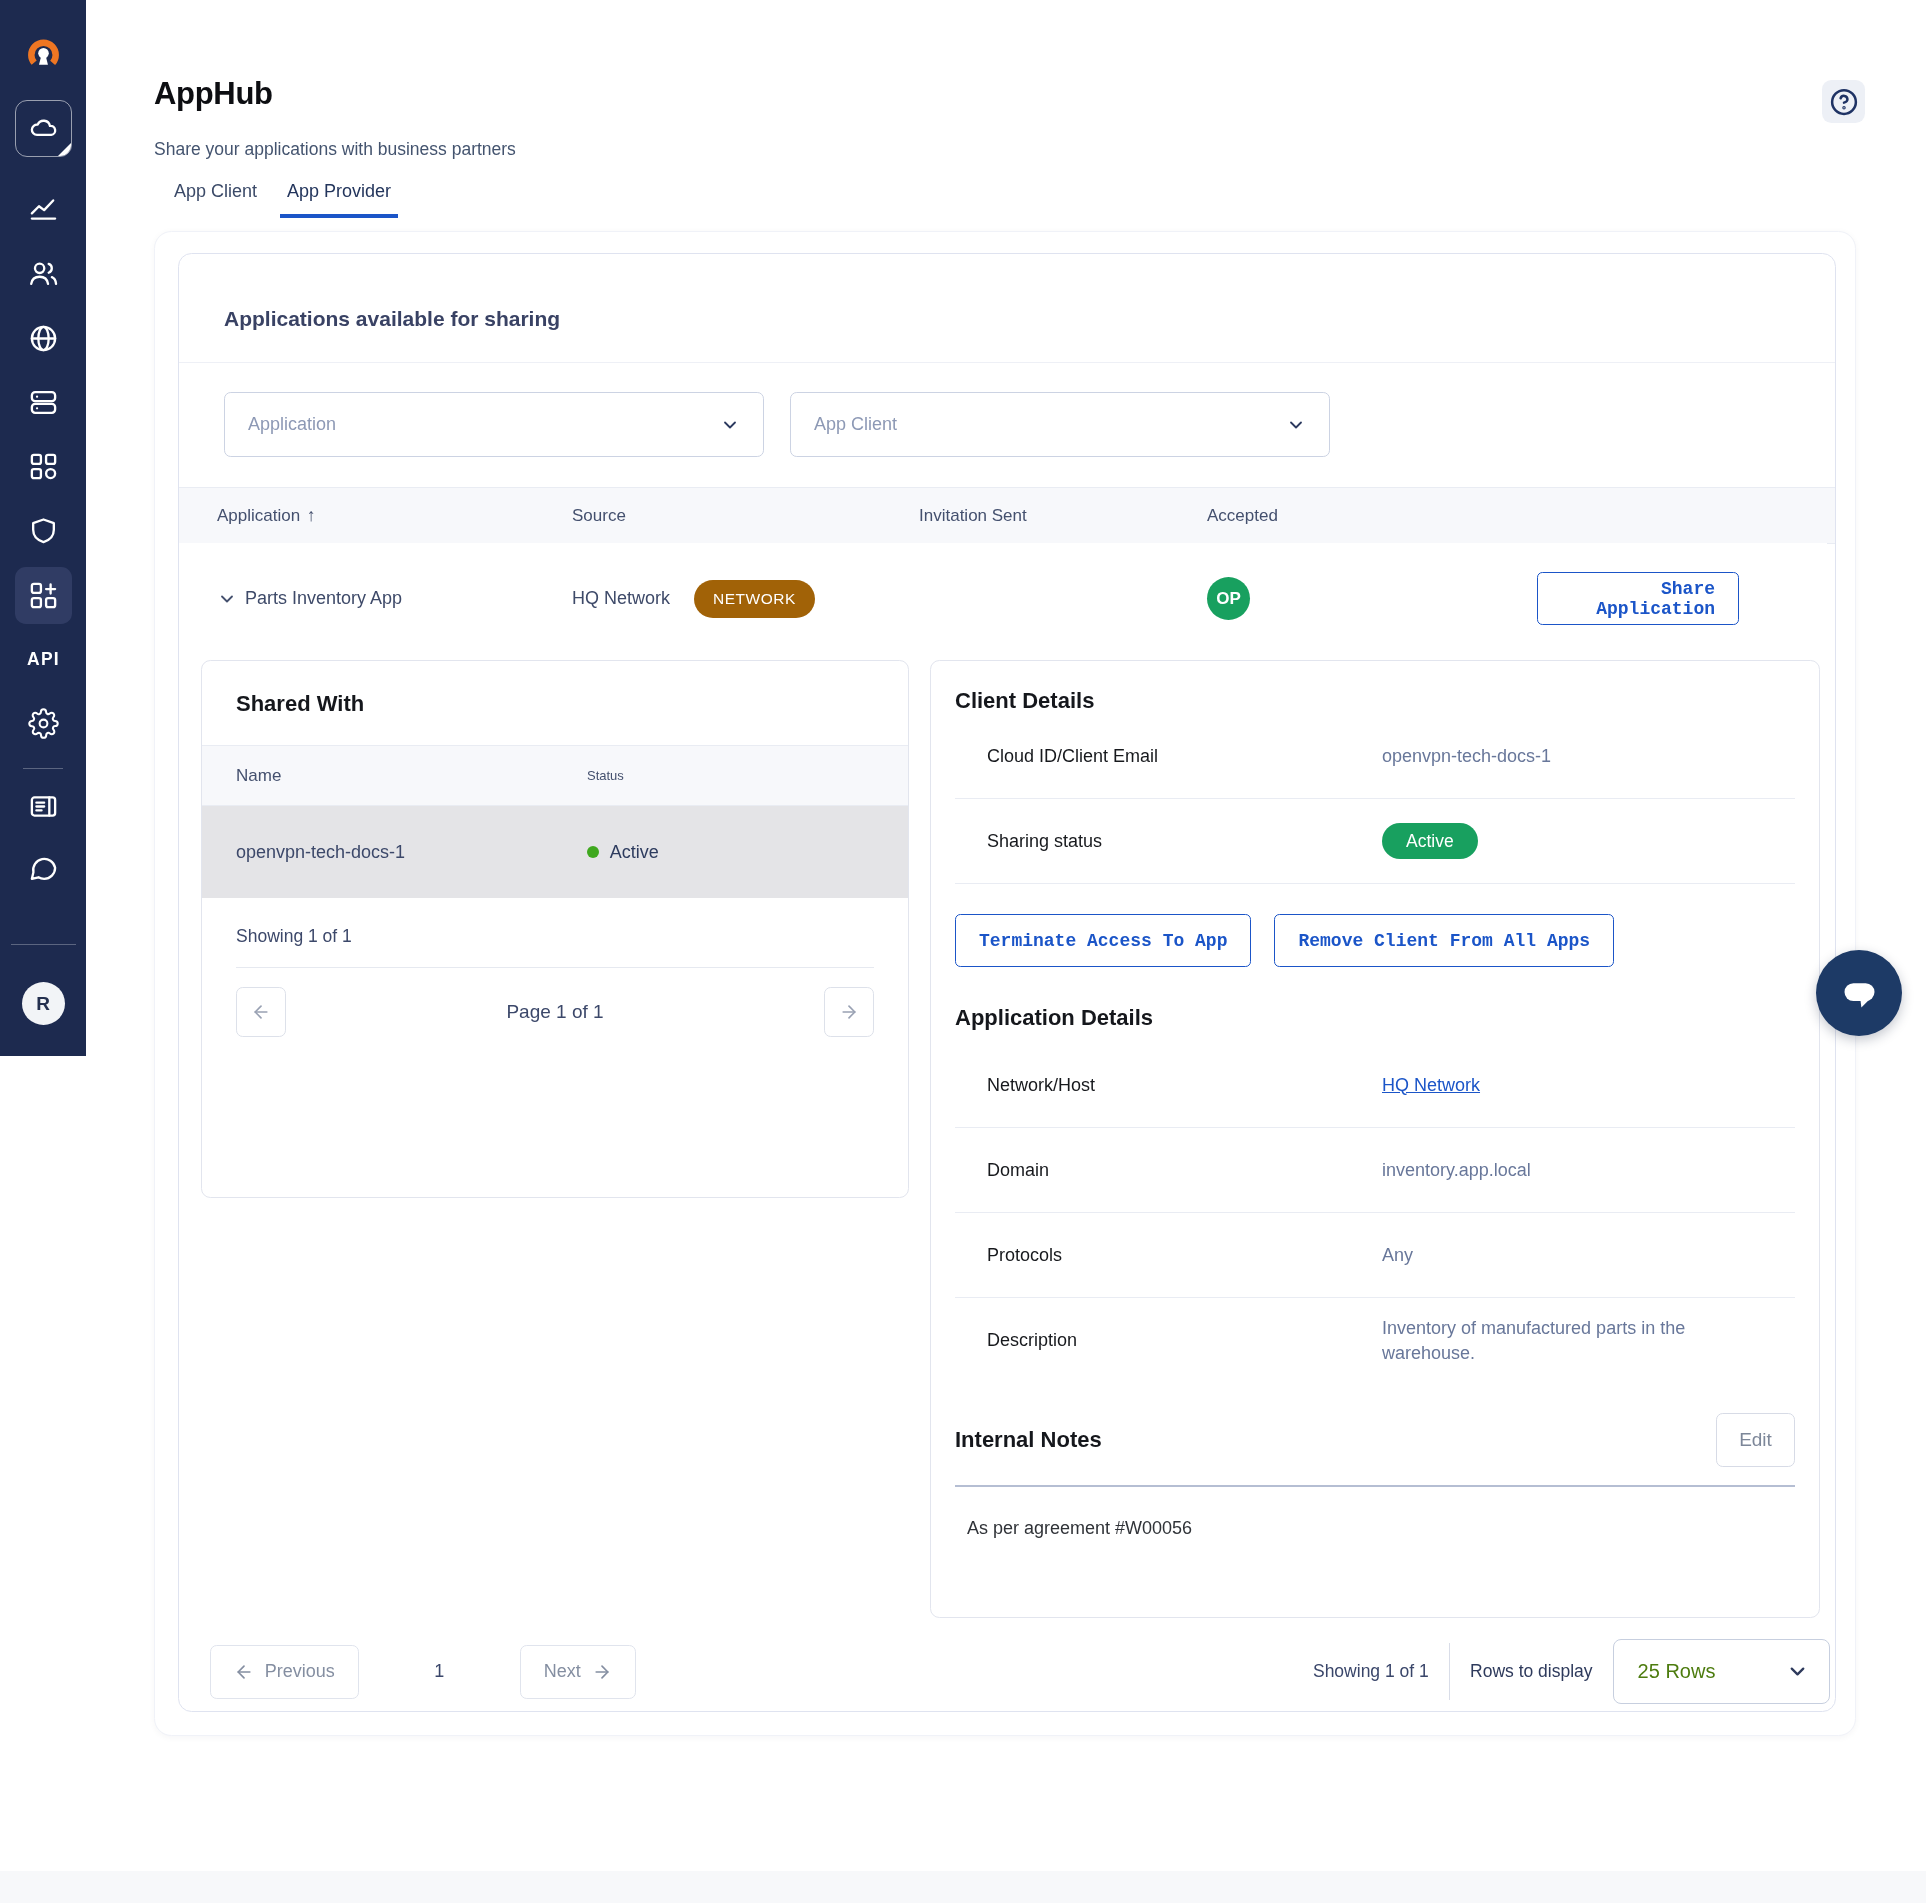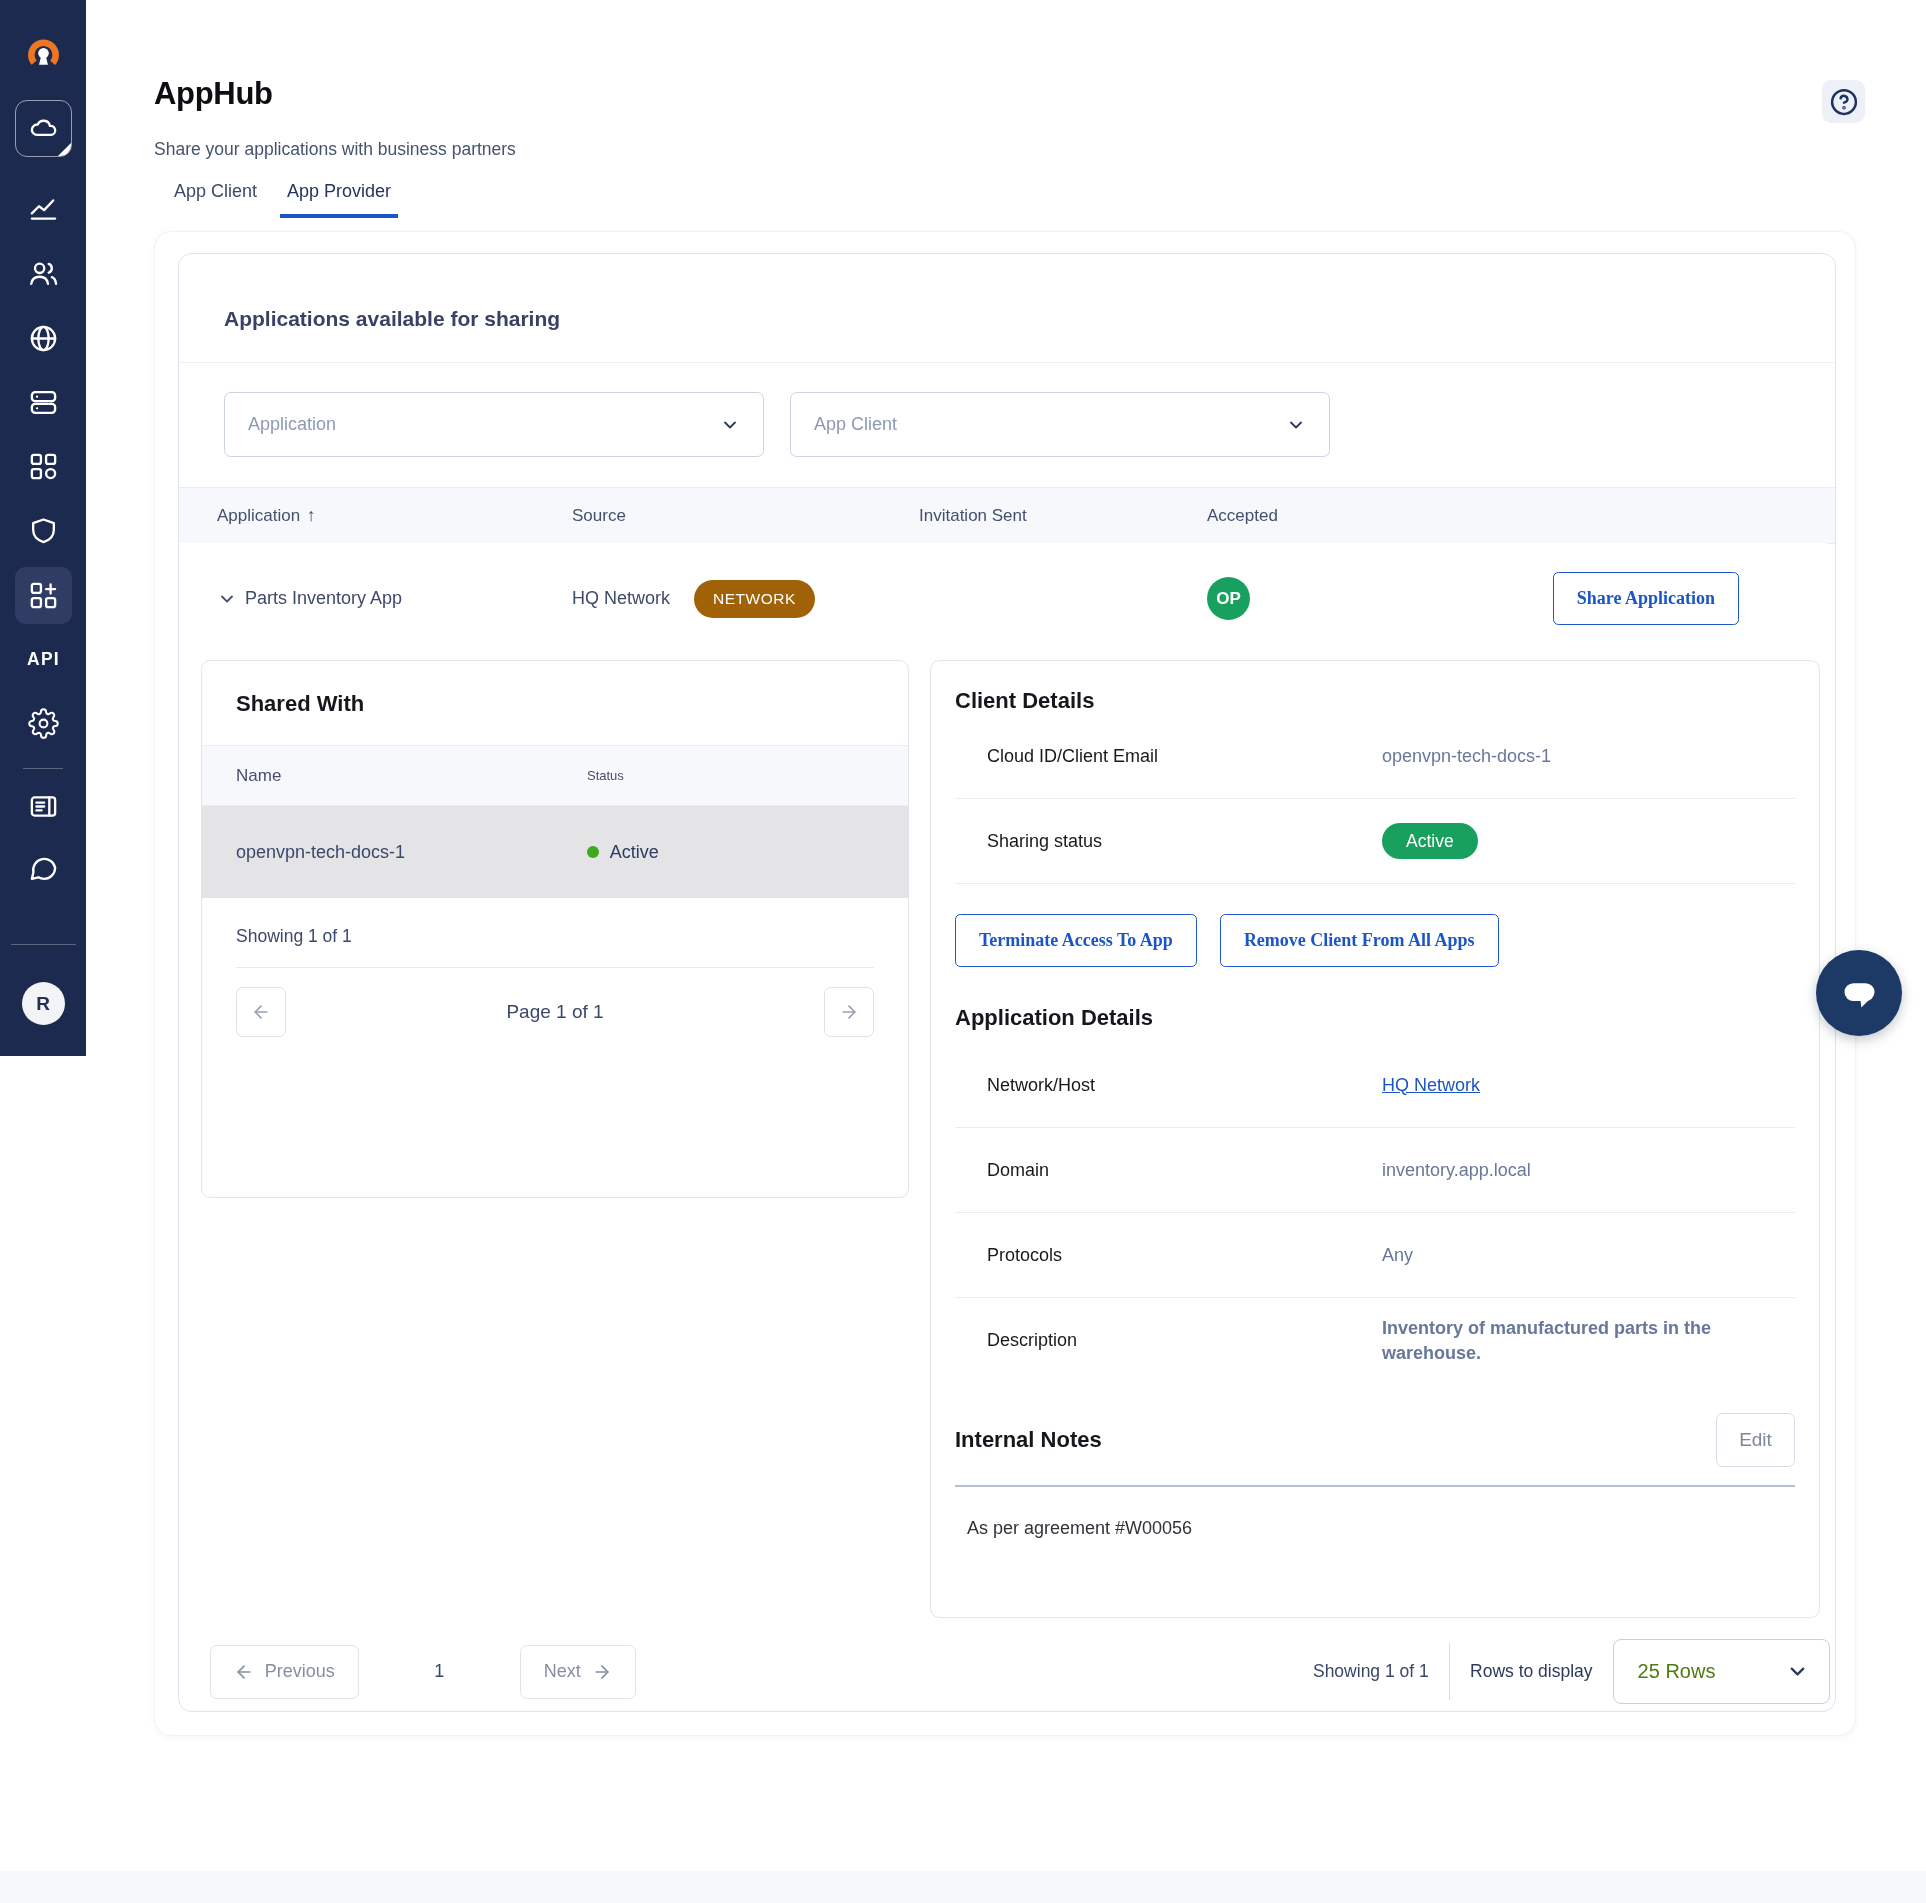--- a/index.html
+++ b/index.html
@@ -87,21 +87,21 @@
     height:38px; padding:0 19px; border-radius:19px; display:inline-flex; align-items:center;
   }
   .badge-op {
     width:43px; height:43px; border-radius:50%; background:#18A05F; color:#fff;
     font-size:17px; font-weight:600; display:flex; align-items:center; justify-content:center;
   }
   .btn-outline-blue {
     border:1.3px solid #1B55C8; color:#1B55C8; background:#fff; border-radius:5.4px;
     font-size:18px; font-weight:600; height:53px; padding:0 23px;
     display:inline-flex; align-items:center; justify-content:center; cursor:pointer;
-    font-family:Liberation Serif, serif;
+    font-family:Liberation Mono, monospace;
     text-align:right;
   }
   .share-btn { justify-self:end; margin-right:61px; }
 
   
   .sw-card {
     position:absolute; left:22px; top:406px; width:708px; height:538px;
     border:1.3px solid #e2e5ee; border-radius:9.4px; background:#fff;
   }
   .sw-title { margin:30px 0 0 34px; font-size:22px; font-weight:700; color:#15171c; }
@@ -128,21 +128,21 @@
   
   .cd-card {
     position:absolute; left:751px; top:406px; width:890px; height:958px;
     border:1.3px solid #e2e5ee; border-radius:9.4px; background:#fff; overflow:hidden;
   }
   .cd-title { margin:27px 0 0 24px; font-size:22px; font-weight:700; color:#15171c; }
   .cd-row { display:flex; align-items:center; min-height:85px; margin:0 24px; padding-left:32px; border-bottom:1.3px solid #e9ecf3; }
   .cd-row.last { border-bottom:none; }
   .cd-row .lbl { flex:0 0 395px; font-size:18px; font-weight:500; color:#17191d; }
   .cd-row .val { font-size:18px; color:#68779A; }
-  .cd-row .val.wrap { max-width:391px; line-height:1.35;font-weight:bold; }
+  .cd-row .val.wrap { max-width:391px; line-height:1.35; }
   .badge-active {
     background:#18A05F; color:#fff; font-size:17.5px; height:36px; padding:0 24px;
     border-radius:18px; display:inline-flex; align-items:center;
   }
   .link-blue { color:#1B55C8; text-decoration:underline; font-size:18px; font-weight:500; cursor:pointer; }
   .cd-actions { display:flex; gap:23px; margin:30px 24px 5.4px; }
   .cd-subtitle { margin:38px 0 0 24px; font-size:22px; font-weight:700; color:#15171c; }
   .cd-rows2 { margin-top:12px; }
   .in-head { margin:30px 24px 0; display:flex; align-items:center; justify-content:space-between; }
   .in-title { font-size:22px; font-weight:700; color:#15171c; }

